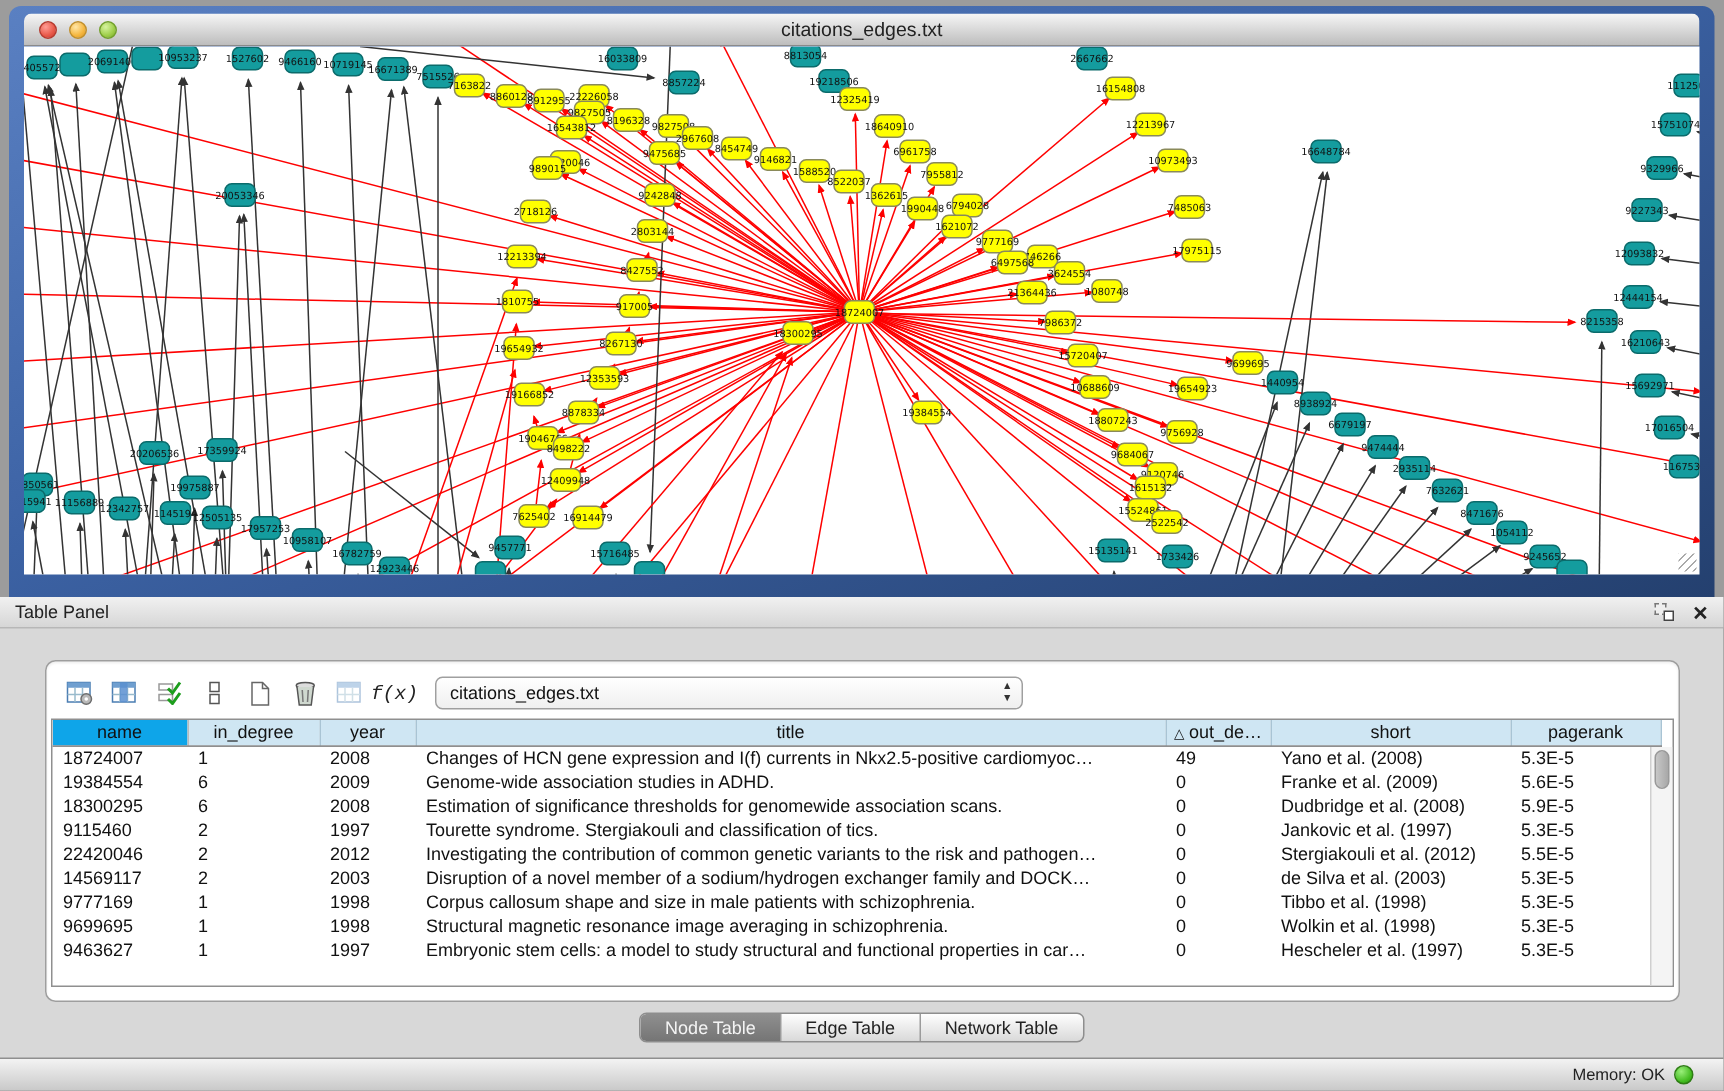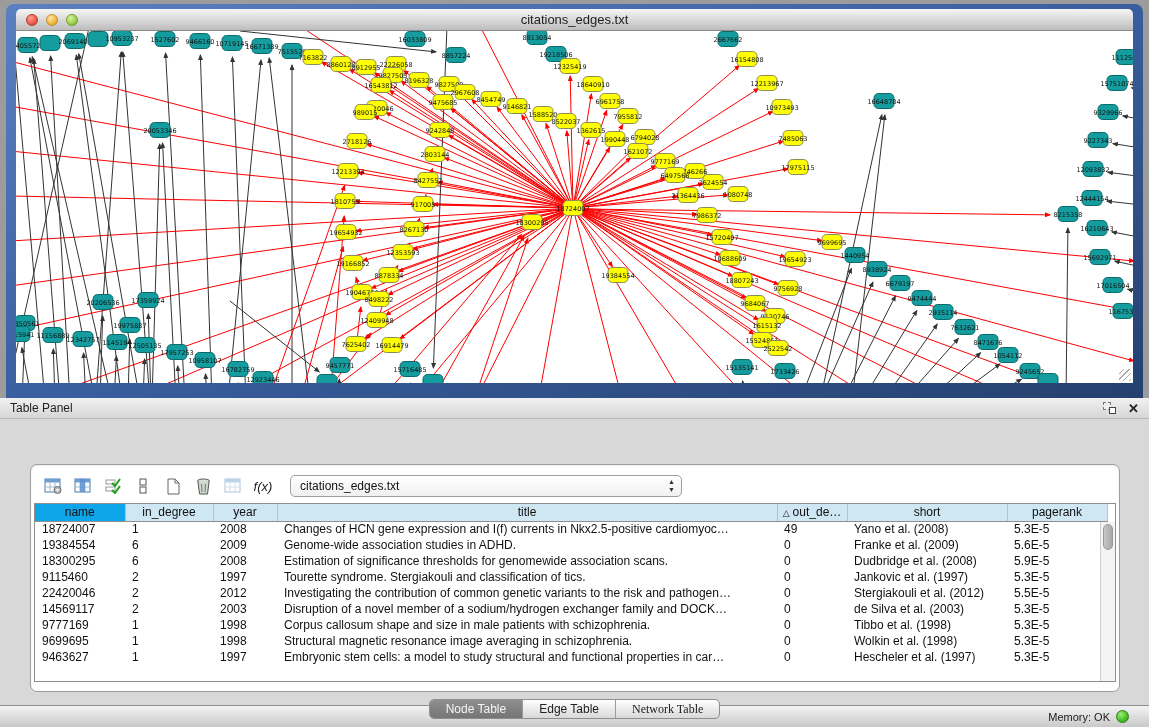--- a/index.html
+++ b/index.html
@@ -20,38 +20,38 @@
   .light.red   { background:radial-gradient(circle at 35% 30%,#ff9d94,#e8594a 60%,#c33c30); border:1px solid #b53b30;}
   .light.yellow{ background:radial-gradient(circle at 35% 30%,#ffe6a8,#f5b63e 60%,#d3932a); border:1px solid #c08f2d;}
   .light.green { background:radial-gradient(circle at 35% 30%,#d6f3a0,#9ece49 60%,#74a428); border:1px solid #72a02c;}
   .wtitle { flex:1; text-align:center; font-size:13px; color:#222; }
   .canvas { position:relative; height:352px; background:#ffffff; overflow:hidden; }
   .canvas svg { display:block; }
   .resize-grip { position:absolute; right:2px; bottom:2px; width:12px; height:12px;
     background:repeating-linear-gradient(135deg,transparent 0 3px,#aaa 3px 4px); }
 
   
-  .table-panel { height:329px; display:flex; flex-direction:column; background:#d8d8d8;gap:24px; }
+  .table-panel { height:329px; display:flex; flex-direction:column; background:#d8d8d8; }
   .panel-header { height:21px; background:linear-gradient(#f1f1f1,#d6d6d6);
     border-bottom:1px solid #b7b7b7; display:flex; align-items:center;
     padding:0 10px; font-size:12px; color:#222; }
   .panel-header .spacer { flex:1; }
   .panel-actions { display:flex; align-items:center; gap:12px; }
   .float-ic { width:13px; height:12px; position:relative; display:inline-block; }
   .float-ic .b1 { position:absolute; left:0; top:0; width:8px; height:8px; border:1px dashed #777; background:#eee; }
   .float-ic .b2 { position:absolute; right:0; bottom:0; width:7px; height:7px; border:1px solid #444; background:#fff; }
   .close-x { font-size:13px; font-weight:bold; color:#222; line-height:1; cursor:default; }
 
   .panel-body { flex:1; position:relative; }
   .tbl-container { position:absolute; left:30px; right:29px; top:21px; height:228px;
     background:#fff; border:1px solid #9e9e9e; border-radius:7px; padding:6px 3px 4px 3px;
     box-shadow:inset 0 1px 2px rgba(0,0,0,.08); }
   .toolbar { height:30px; display:flex; align-items:center; padding:0 6px; gap:4px; }
   .tb-btn { width:26px; height:24px; display:flex; align-items:center; justify-content:center; }
-  .fx { font-size:13px; font-style:italic; font-family:Liberation Sans, sans-serif; color:#222; margin:0 2px;text-align:center; }
+  .fx { font-size:13px; font-style:italic; font-family:Liberation Mono, monospace; color:#222; margin:0 2px;text-align:center; }
   .combo { margin-left:10px; width:392px; height:22px; background:linear-gradient(#ffffff,#f0f0f0);
     border:1px solid #9f9f9f; border-radius:5px; display:flex; align-items:center;
     font-size:12px; color:#111; padding-left:9px; position:relative; }
   .combo-arrows { position:absolute; right:6px; top:2px; font-size:7px; color:#333;
     line-height:8px; text-align:center; }
 
   .tablewrap { position:relative; margin-top:2px; border:1px solid #8f8f8f; height:179px;
     overflow:hidden; background:#fff; }
   table { border-collapse:collapse; table-layout:fixed; width:1072px; font-size:12px; color:#111; }
   th { height:17px; font-weight:normal; font-size:12px; text-align:center;
@@ -63,21 +63,21 @@
   .vscroll { position:absolute; right:0; top:18px; bottom:0; width:15px;
     background:#f4f4f4; border-left:1px solid #cfcfcf; }
   .vthumb { position:absolute; left:2px; top:2px; width:10px; height:26px; border-radius:6px;
     background:linear-gradient(90deg,#c7c7c7,#a8a8a8); border:1px solid #999; }
 
   .tabs { position:absolute; left:0; right:0; top:256px; display:flex; justify-content:center; }
   .seg { display:flex; border:1px solid #8e8e8e; border-radius:5px; overflow:hidden;
     background:linear-gradient(#fefefe,#d9d9d9); height:20px; }
   .seg .tab { padding:0 16px; font-size:12px; color:#222; display:flex; align-items:center;
     border-right:1px solid #9b9b9b; }
-  .seg .tab:last-child { border-right:none;font-family:Liberation Serif, serif; }
+  .seg .tab:last-child { border-right:none; }
   .seg .tab.active { background:linear-gradient(#8f8f8f,#757575); color:#f4f4f4; }
 
   .status-bar { height:22px; background:linear-gradient(#f3f3f3,#c9c9c9);
     border-top:1px solid #8f8f8f; display:flex; align-items:center; justify-content:flex-end;
     padding-right:20px; gap:6px; font-size:11px; color:#222; }
   .mem-dot { width:13px; height:13px; border-radius:50%; border:1px solid #2e7d14;
     background:radial-gradient(circle at 35% 30%,#9aef7a,#42bb1f 65%,#2f9210); }
 </style>
 </head>
 <body>

